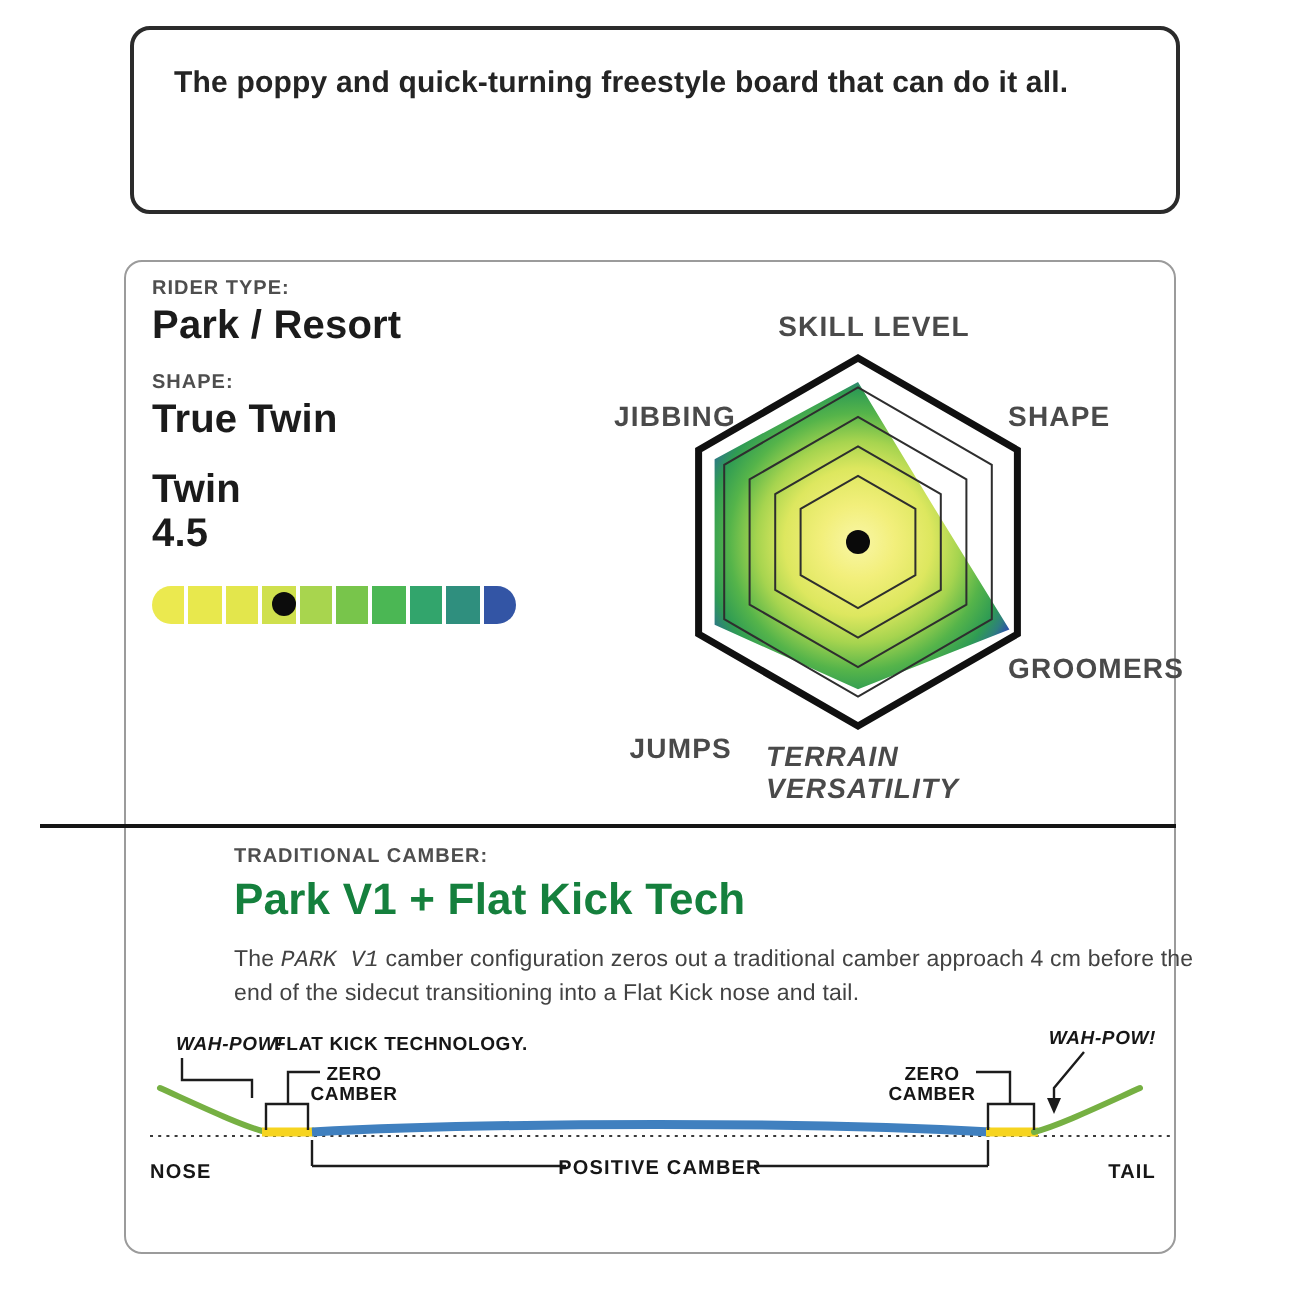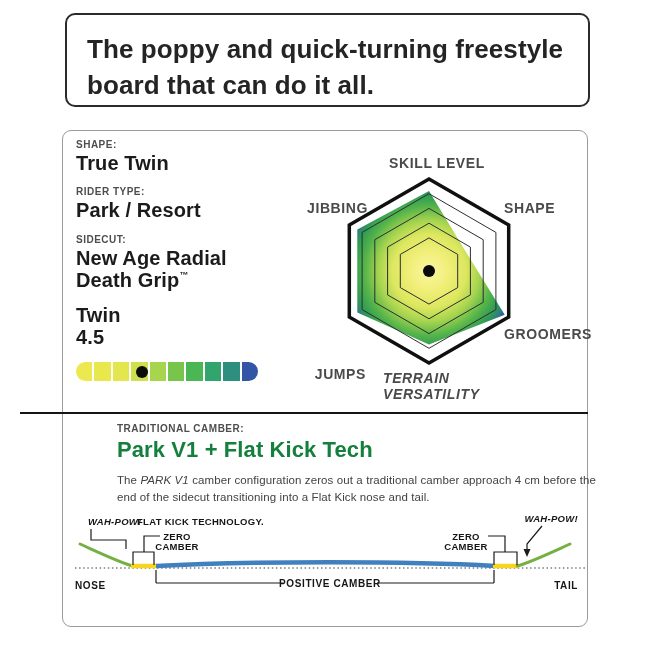--- a/index.html
+++ b/index.html
@@ -3,21 +3,21 @@
 <meta charset="utf-8">
 <style>
   html,body{margin:0;padding:0;}
   body{width:650px;height:650px;background:#ffffff;position:relative;overflow:hidden;
        font-family:"Liberation Sans",sans-serif;color:#1d1d1d;}
   .abs{position:absolute;}
 
   
   .quote-box{left:65px;top:13px;width:525px;height:94px;box-sizing:border-box;
     border:2px solid #2b2b2b;border-radius:10px;padding:17px 20px;
-    font-size:26px;line-height:1.38;font-weight:700;color:#242424;letter-spacing:.1px;}
+    font-size:15px;line-height:1.38;font-weight:700;color:#242424;letter-spacing:.1px;}
 
   
   .main-box{left:62px;top:130px;width:526px;height:497px;box-sizing:border-box;
     border:1px solid #9b9b9b;border-radius:9px;}
   .divider{left:20px;top:412px;width:568px;height:2px;background:#151515;}
 
   
   .specs{left:76px;top:139px;width:250px;}
   .spec-group{margin-bottom:12px;}
   .spec-label{font-size:10px;font-weight:700;letter-spacing:.5px;color:#4e4e4e;margin-bottom:2px;}
@@ -39,21 +39,21 @@
   .rl-jibbing{left:368px;top:200px;transform:translateX(-100%);}
   .rl-jumps{left:366px;top:326px;transform:translateX(-100%);margin-top:40px;}
   .rl-groomers{left:504px;top:326px;}
   .rl-terrain{left:431px;top:370px;transform:translateX(-50%);width:96px;
     text-align:left;white-space:normal;line-height:1.15;font-style:italic;}
 
   
   .camber-text{left:78px;top:423px;width:497px;margin-left:39px;}
   .camber-title{font-size:22px;font-weight:700;color:#15803d;margin:3px 0 9px 0;letter-spacing:.1px;}
   .camber-desc{font-size:11.5px;color:#424242;line-height:1.5;letter-spacing:.1px;}
-  .camber-desc .it{font-style:italic;}
+  .camber-desc .it{font-style:italic;font-family:Liberation Mono, monospace;}
   .camber-svg{left:62px;top:508px;width:526px;height:118px;}
 
   
   .dg-b{font-family:"Liberation Sans",sans-serif;font-size:9.5px;font-weight:700;
         fill:#161616;letter-spacing:.3px;}
   .dg-it{font-style:italic;}
   .dg-big{font-family:"Liberation Sans",sans-serif;font-size:10px;font-weight:700;
         fill:#161616;letter-spacing:.6px;}
   .bracket{fill:none;stroke:#1c1c1c;stroke-width:1.2;}
 </style>
@@ -62,33 +62,26 @@
 
 <div class="abs quote-box">
   <span>The poppy and quick-turning freestyle board that can do it all.</span>
 </div>
 
 <div class="abs main-box"></div>
 <div class="abs divider"></div>
 
 <div class="abs specs">
   <div class="spec-group">
-    <div class="spec-label">SHAPE:</div>
-    <div class="spec-value">True Twin</div>
-  </div>
-  <div class="spec-group">
     <div class="spec-label">RIDER TYPE:</div>
     <div class="spec-value">Park / Resort</div>
   </div>
   <div class="spec-group">
-    <div class="spec-label">SIDECUT:</div>
-    <div class="spec-value">
-      <span>New Age Radial</span><br>
-      <span>Death Grip</span><sup class="tm">™</sup>
-    </div>
+    <div class="spec-label">SHAPE:</div>
+    <div class="spec-value">True Twin</div>
   </div>
   <div class="spec-group">
     <div class="spec-value">
       <span>Twin</span><br>
       <span>4.5</span>
     </div>
     <div class="flex-bar-wrap">
       <div class="flex-bar" id="flex-bar">
           <div class="flex-seg" style="background: rgb(235, 233, 79);"></div>
           <div class="flex-seg" style="background: rgb(232, 232, 77);"></div>

